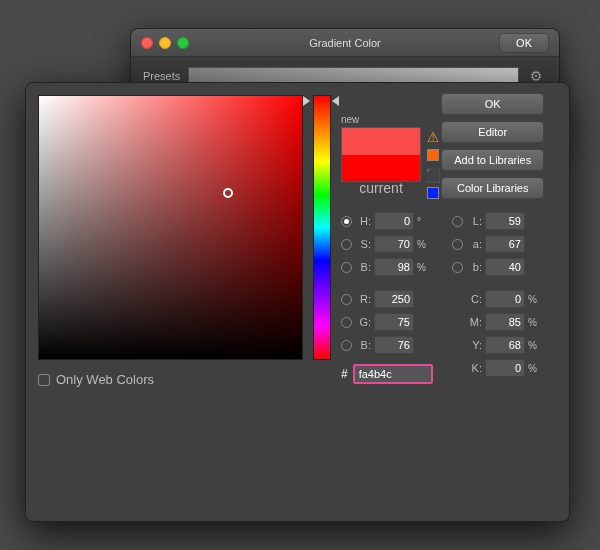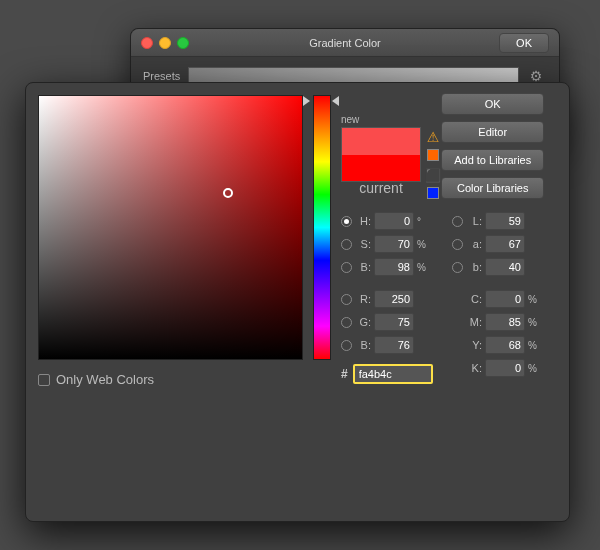--- a/index.html
+++ b/index.html
@@ -337,21 +337,21 @@
     }
     .hex-hash {
       color: #ccc;
       font-size: 12px;
       font-weight: bold;
     }
     .hex-input {
       width: 80px;
       height: 20px;
       background: #555;
-      border: 2px solid #fde047;
+      border: 2px solid #ec4899;
       border-radius: 2px;
       color: #fff;
       font-size: 11px;
       padding: 0 4px;
     }
 
     
     .only-web-row {
       display: flex;
       align-items: center;

